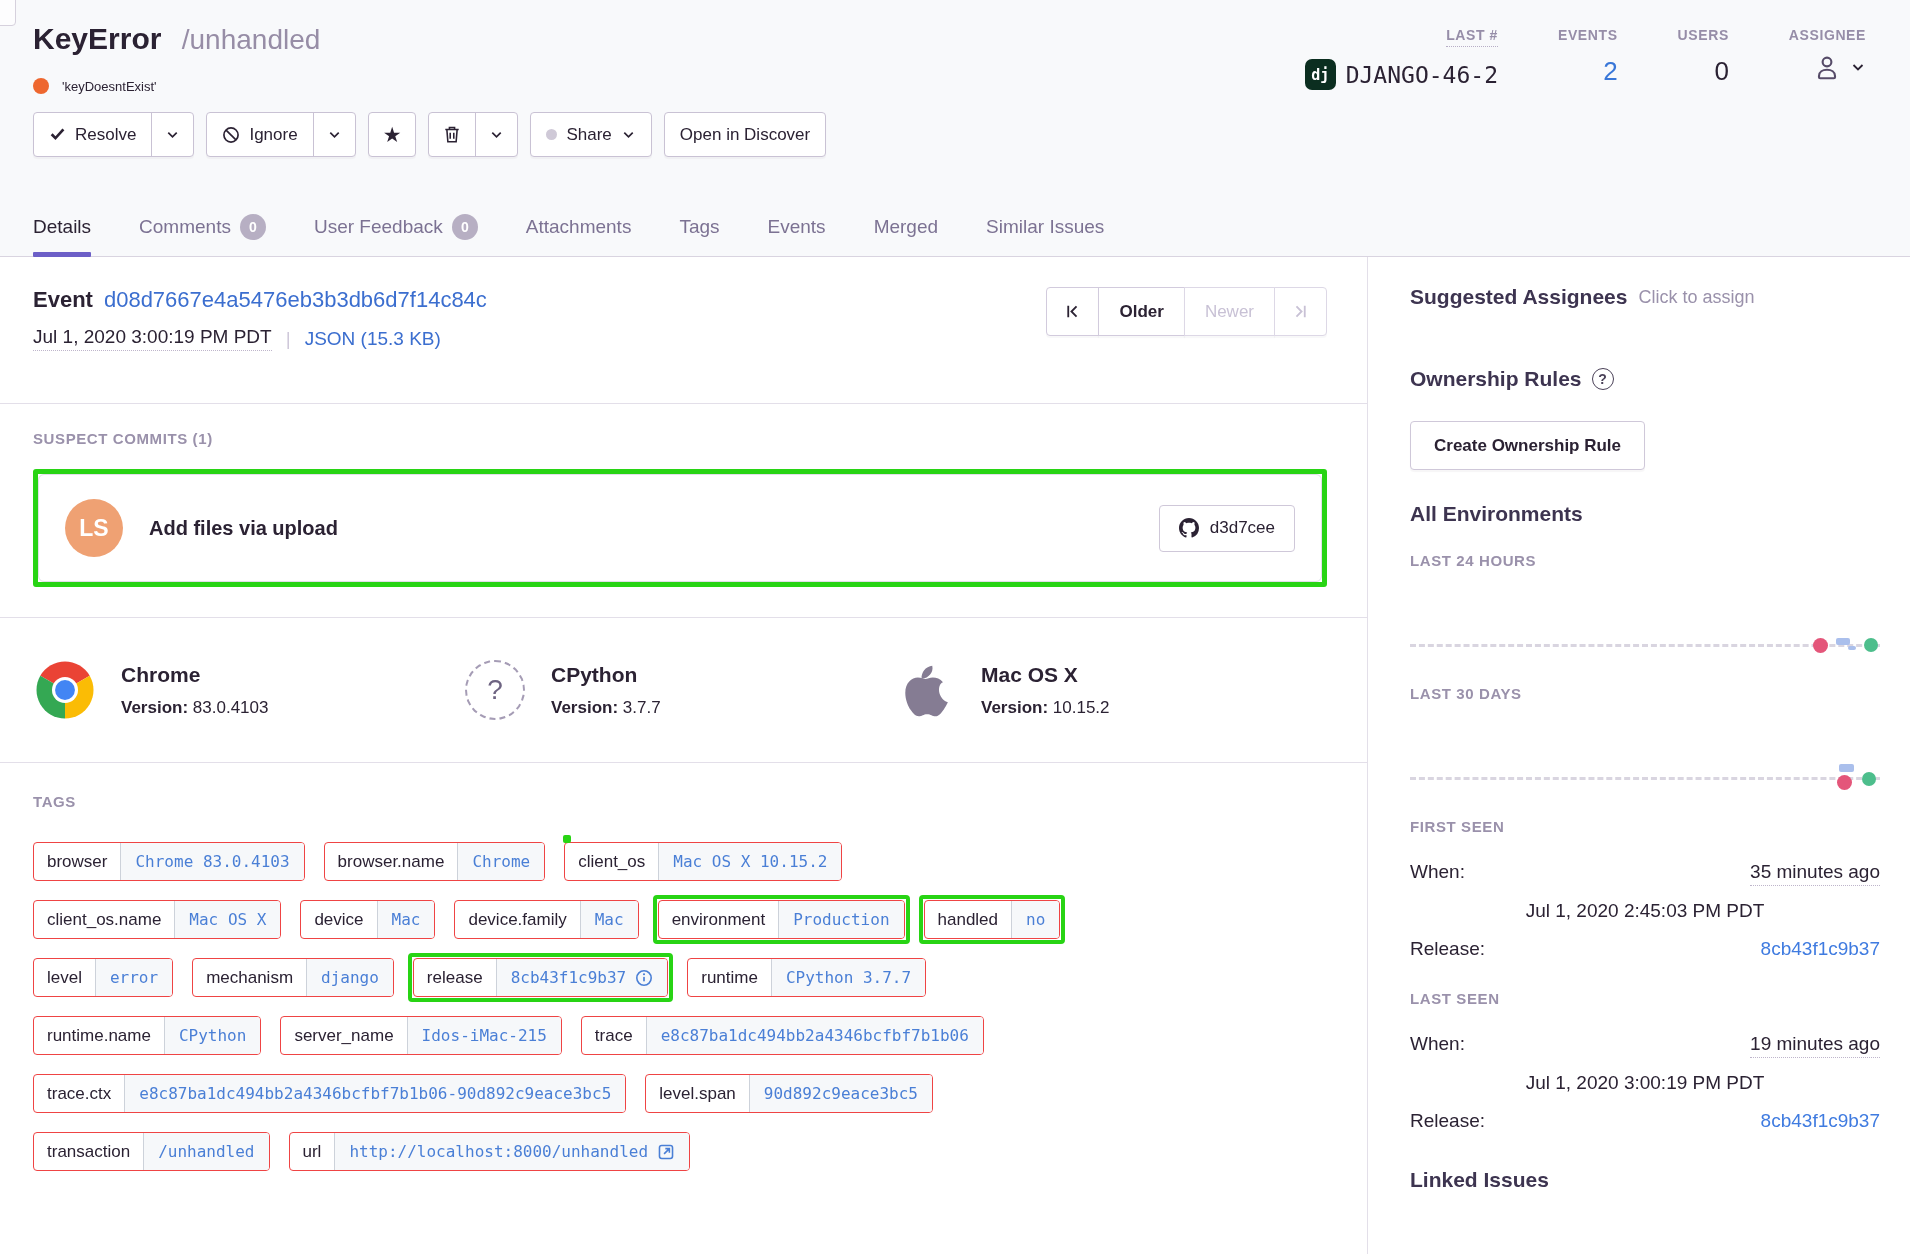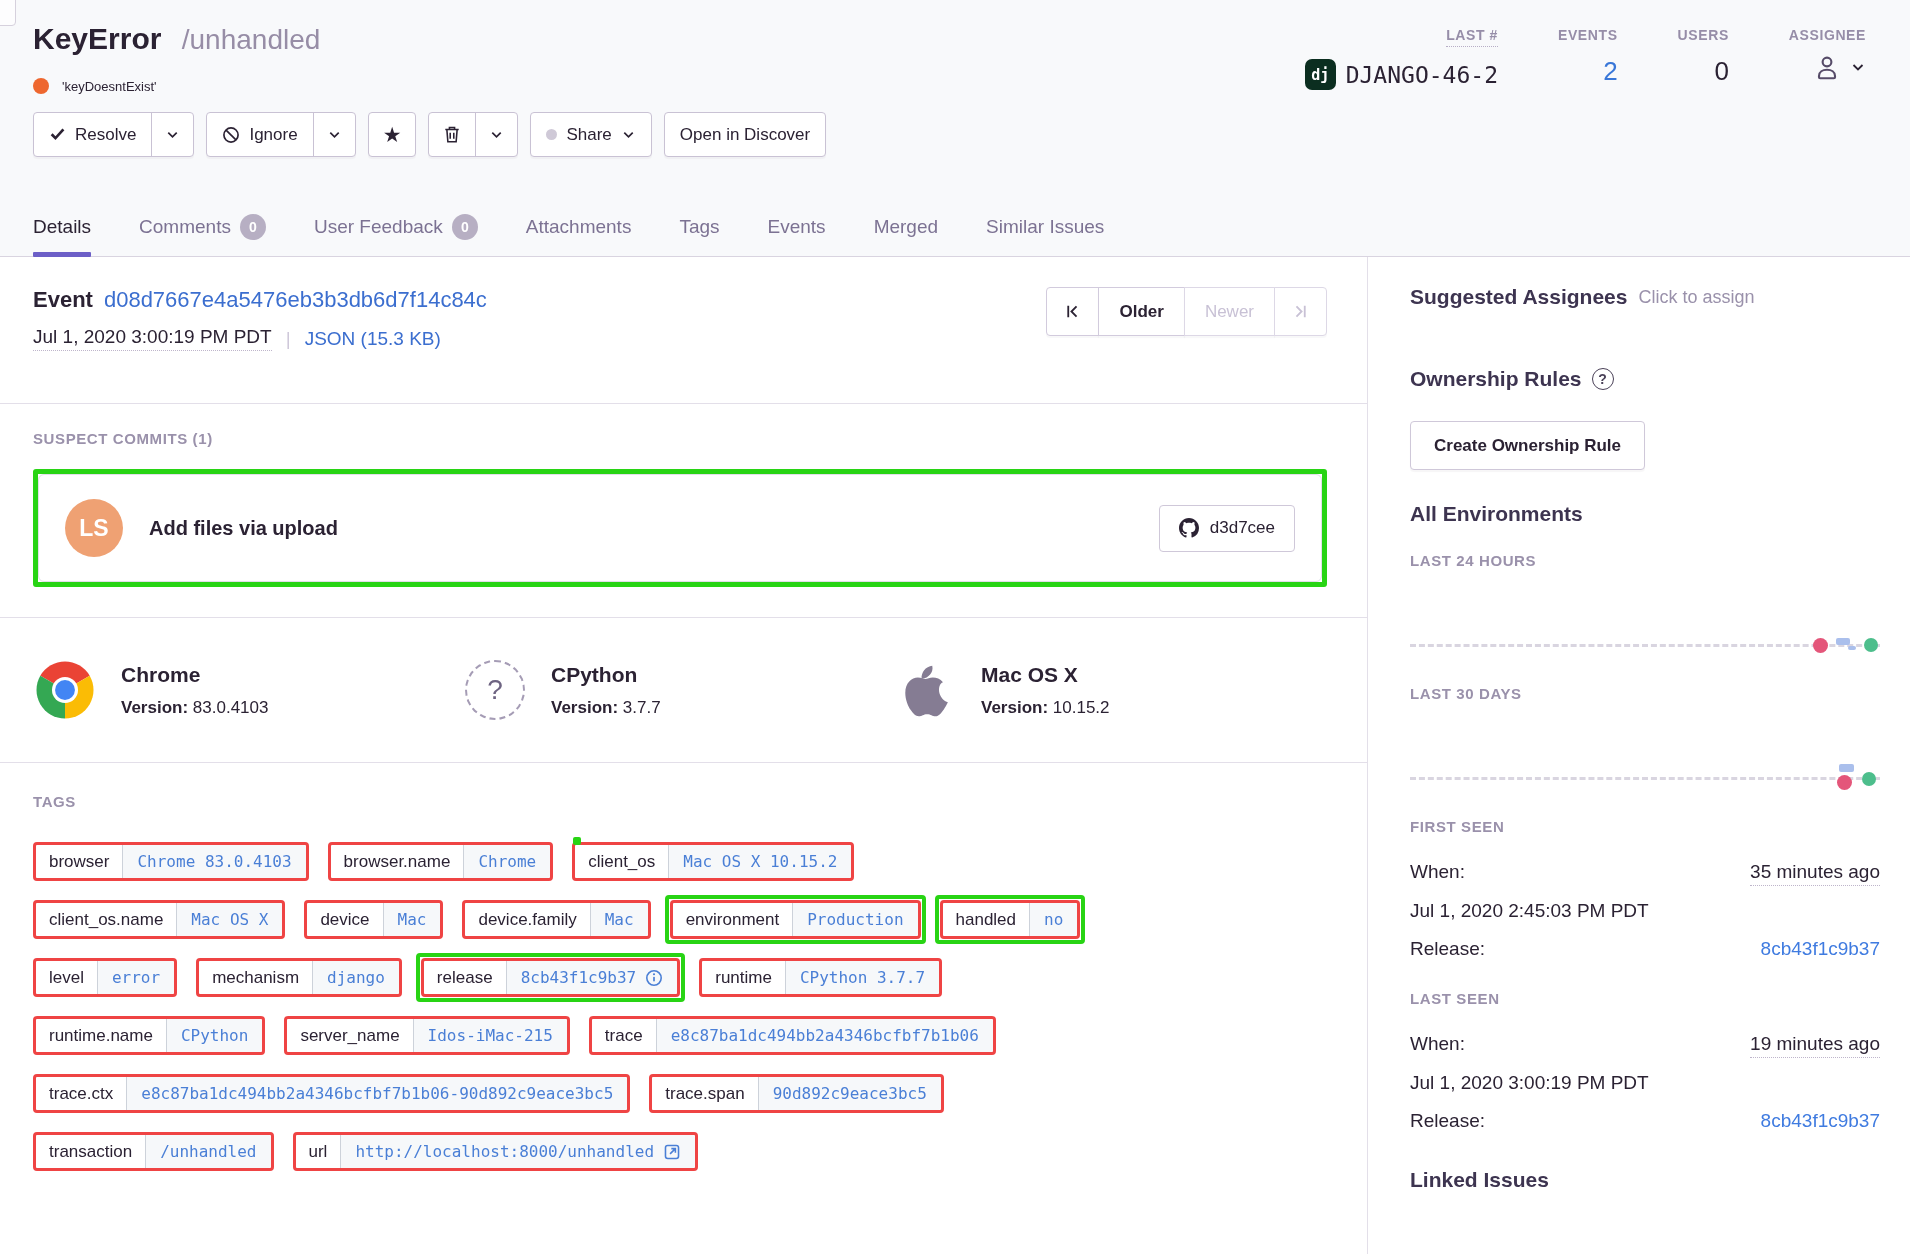--- a/index.html
+++ b/index.html
@@ -102,21 +102,21 @@
   .ctx-name{font-size:21px;font-weight:bold}
   .ctx-ver{margin-top:11px;font-size:17px}
   .ver-label{font-weight:bold}
   .unknown-circle{width:60px;height:60px;border-radius:50%;border:2px dashed #a59cb5;
                   display:flex;align-items:center;justify-content:center;color:#6e6482;font-size:28px}
 
   
   #sec-tags{padding-top:30px;border-bottom:none}
   .tag-rows{margin-top:32px}
   .tag-row{display:flex;gap:19px;margin-bottom:19px;align-items:center}
-  .pill{display:inline-flex;border:3px solid #ef4444;border-radius:4px;height:39px;background:#fff;position:relative}
+  .pill{display:inline-flex;border:1px solid #ef4444;border-radius:4px;height:39px;background:#fff;position:relative}
   .pill .k{padding:0 13px;display:flex;align-items:center;font-size:17px;color:var(--dark);white-space:nowrap}
   .pill .v{padding:0 14px;display:flex;align-items:center;gap:9px;font-family:"DejaVu Sans Mono",monospace;
            font-size:16px;color:var(--tagblue);background:#f6f8fa;border-left:1px solid #cdd2da;
            border-radius:0 3px 3px 0;white-space:nowrap}
   .annot{display:inline-flex;border:4px solid var(--annot);border-radius:4px;padding:1px;margin:-5px}
   .green-dot{position:absolute;top:-8px;left:-2px;width:8px;height:8px;background:var(--annot);border-radius:2px}
   .ico-info,.ico-ext{width:18px;height:18px}
 
   
   .sidebar{flex:1;padding:28px 30px 0 42px}
@@ -128,21 +128,21 @@
           border:1px solid #cfc8d9;border-radius:4px;font-weight:bold;font-size:17px;color:var(--dark);
           box-shadow:0 2px 1px rgba(40,30,60,.04)}
   .sb-caps{font-size:15px;font-weight:bold;color:var(--muted);letter-spacing:.6px}
   .sparkline{position:relative;height:88px;margin-top:6px}
   .dash-line{position:absolute;left:0;right:0;bottom:16px;border-top:3px dashed #d9d5e0}
   .mk{position:absolute;border-radius:50%}
   .mk.dot-err{width:15px;height:15px;background:var(--err)}
   .mk.dot-ok{width:14px;height:14px;background:var(--ok)}
   .mk.bar{border-radius:2px;background:var(--bar)}
   .kv-row{display:flex;justify-content:space-between;align-items:baseline;font-size:19px}
-  .rt{text-align:left;font-size:19px}
+  .rt{text-align:center;font-size:19px}
   .sb-link{color:#3f7be0}
 
   svg.ic{display:block}
 </style>
 </head>
 <body>
 
 <div class="corner"></div>
 
 <header class="hdr">
@@ -489,21 +489,21 @@
             </span>
           </div>
           <div class="tag-row">
             <span class="pill">
               <span class="k">trace.ctx</span>
               <span class="v">
                 <span>e8c87ba1dc494bb2a4346bcfbf7b1b06-90d892c9eace3bc5</span>
               </span>
             </span>
             <span class="pill">
-              <span class="k">trace.span</span>
+              <span class="k">level.span</span>
               <span class="v">
                 <span>90d892c9eace3bc5</span>
               </span>
             </span>
           </div>
           <div class="tag-row">
             <span class="pill">
               <span class="k">transaction</span>
               <span class="v">
                 <span>/unhandled</span>

